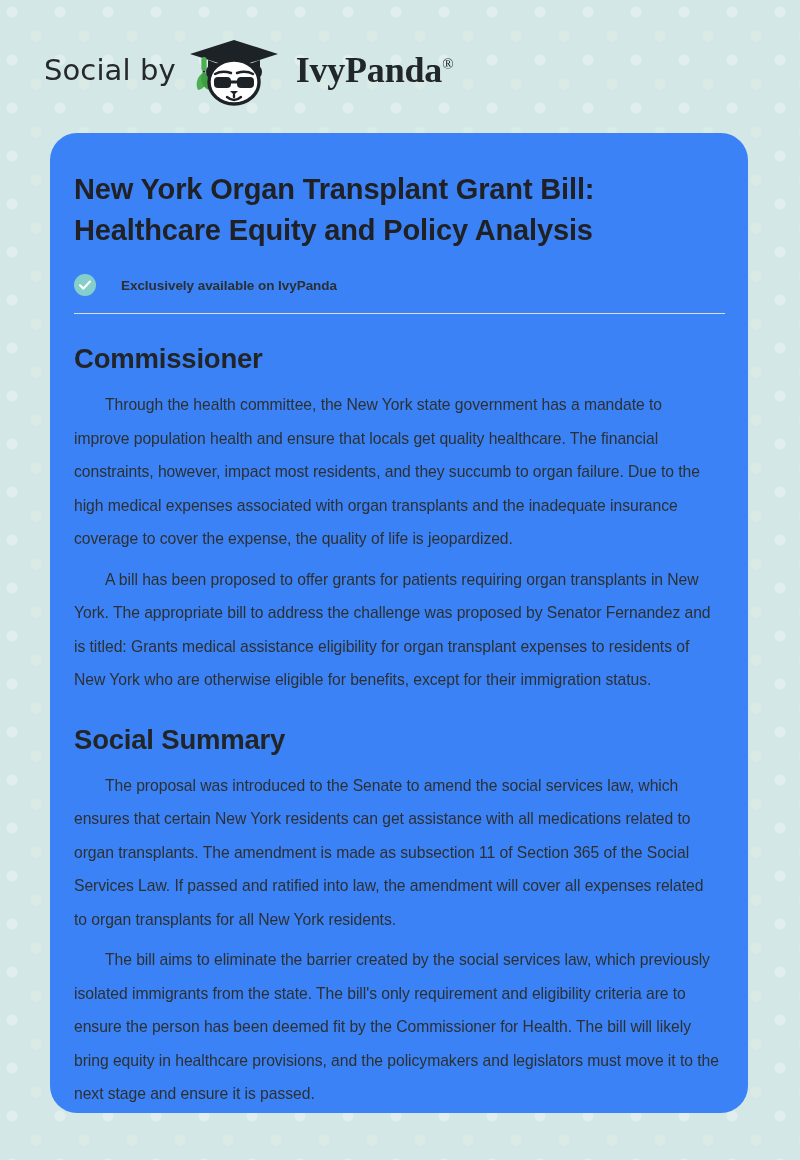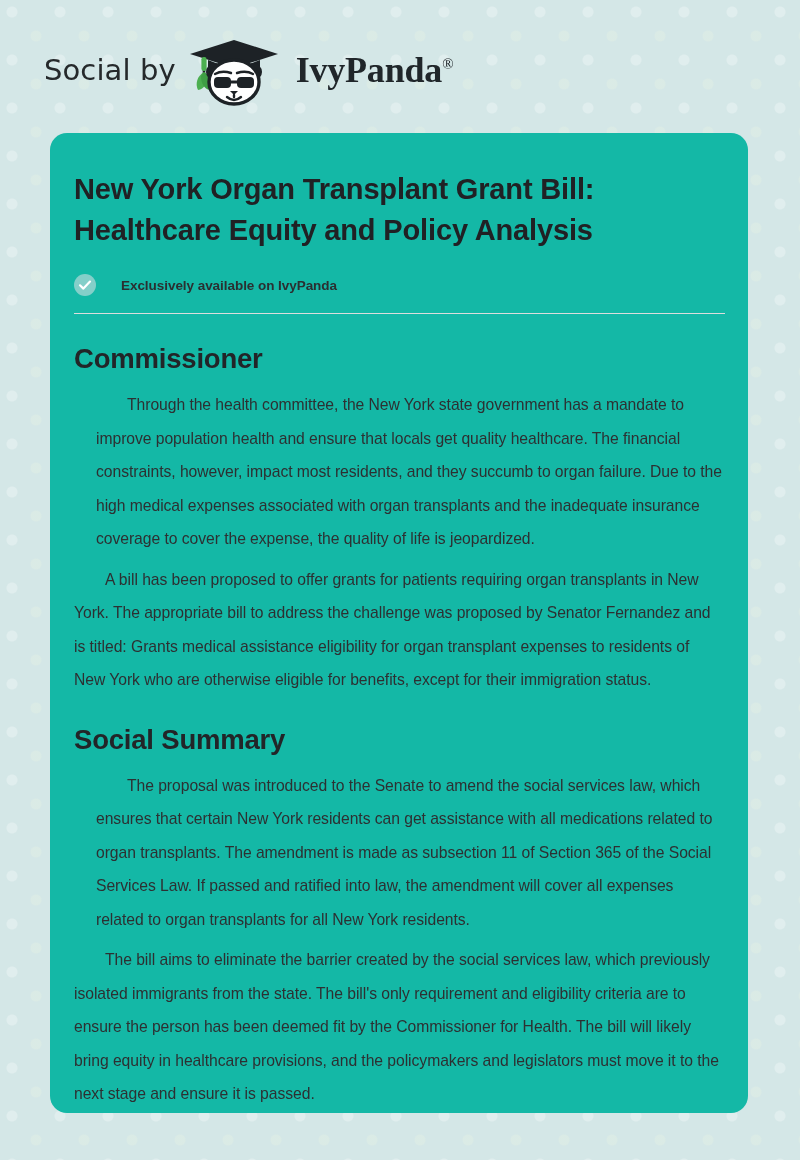--- a/index.html
+++ b/index.html
@@ -65,22 +65,22 @@
     letter-spacing: 0;
   }
 
   
   .paper-card {
     position: absolute;
     left: 50px;
     top: 133px;
     width: 698px;
     height: 980px;
-    background: #14b8a6;
-    border-radius: 17px;
+    background: #3b82f6;
+    border-radius: 27px;
     box-sizing: border-box;
     padding: 36px 25px 0 24px;
     overflow: hidden;
   }
 
   .doc-title {
     margin: 0;
     font-size: 29px;
     line-height: 41px;
     font-weight: 700;
@@ -133,21 +133,21 @@
 
   .body-paragraph {
     margin: 0;
     font-size: 15.7px;
     line-height: 33.5px;
     color: #2d3032;
     text-indent: 31px;
     max-width: 646px;
     letter-spacing: -0.05px;
   }
-  .body-paragraph.after-heading { margin-top: 12px; margin-left: 22px; }
+  .body-paragraph.after-heading { margin-top: 12px; }
   .body-paragraph.stacked { margin-top: 7px; }
 </style>
 </head>
 <body>
 
 <div class="brand-bar">
   <span class="brand-essay-by">Social by</span>
 
   <div class="brand-logo-group">
     <span class="panda-mark">

